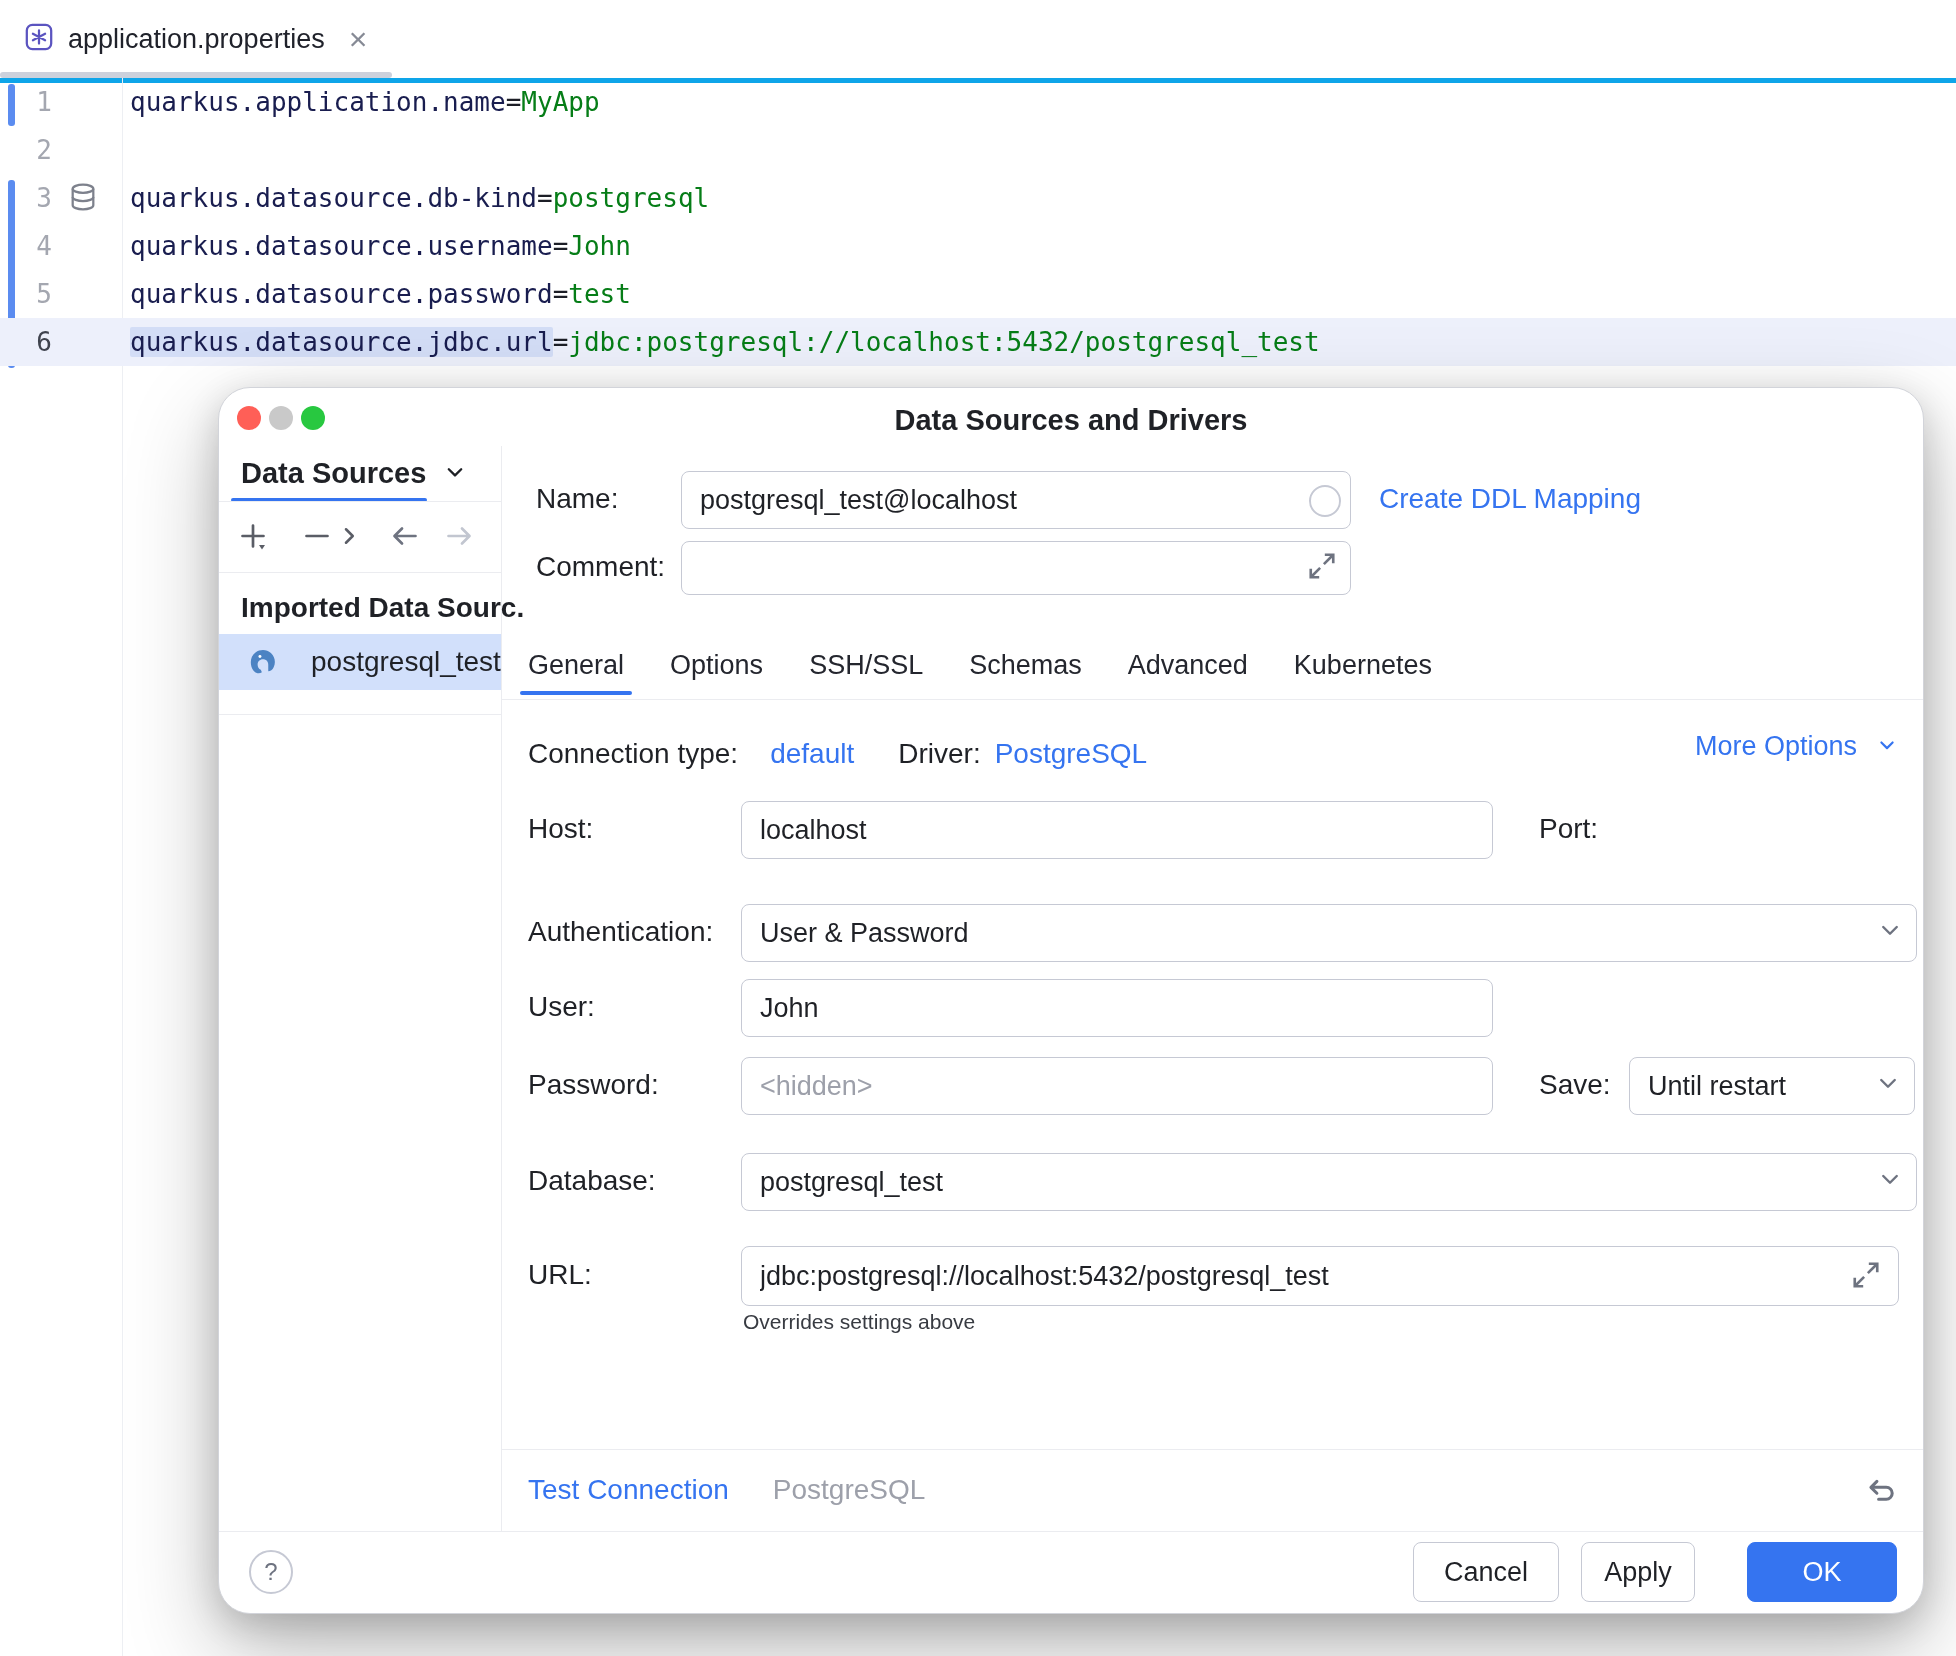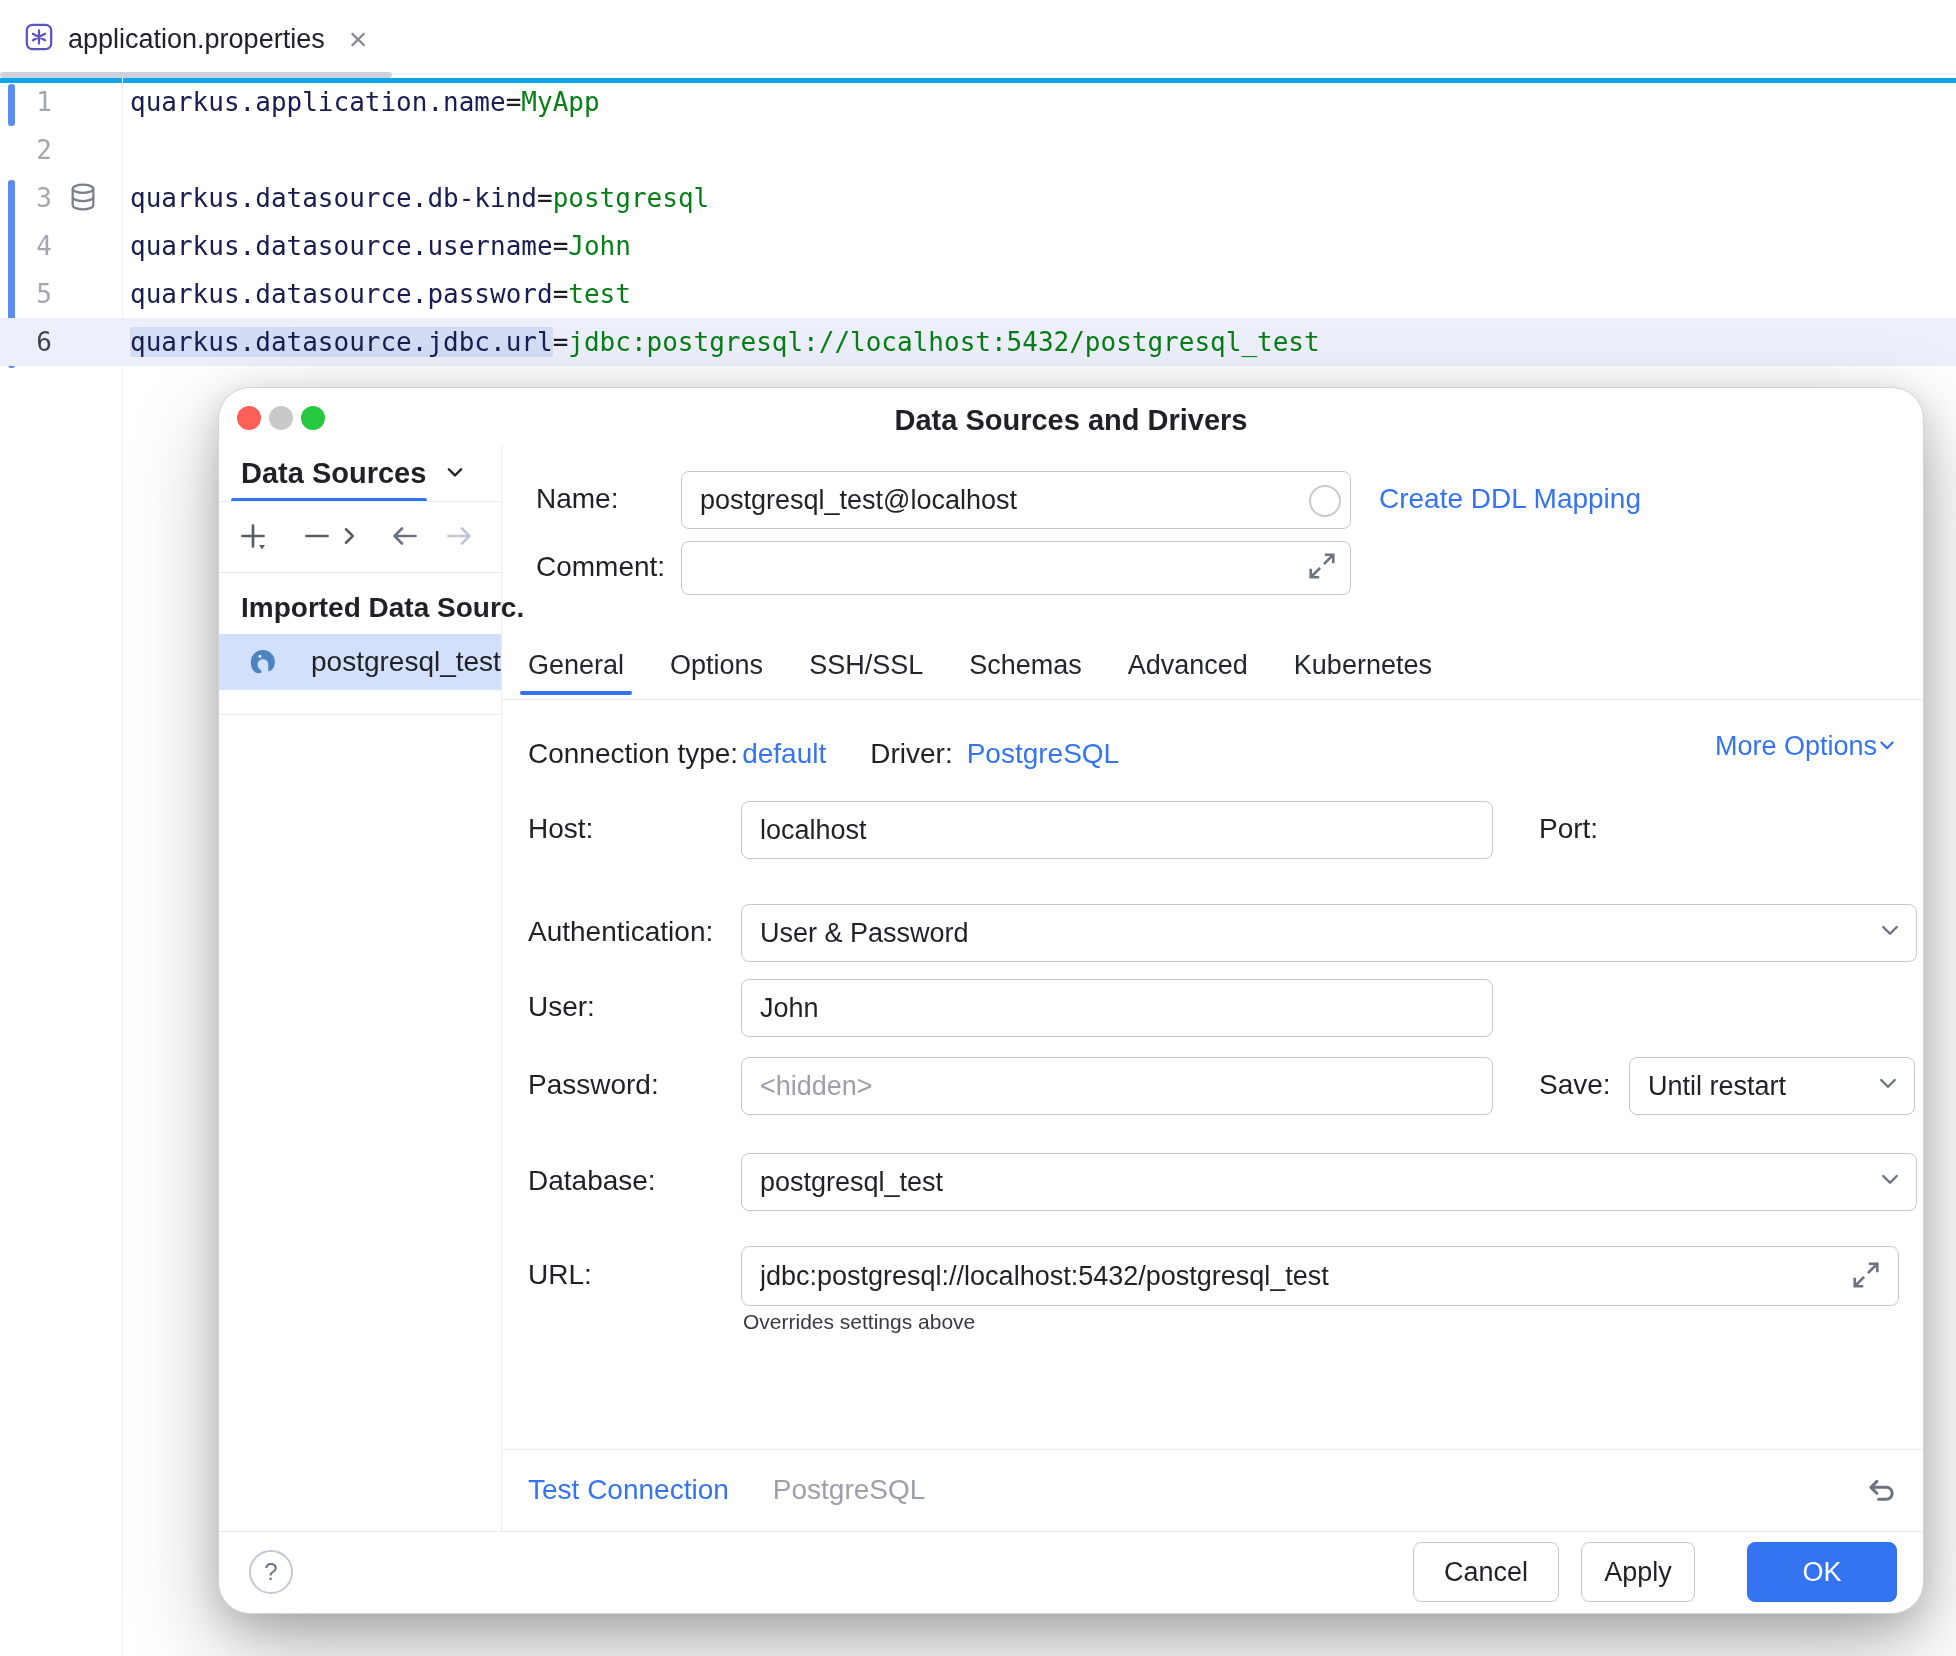--- a/index.html
+++ b/index.html
@@ -46,21 +46,21 @@
   .fld input{border:0;outline:0;background:transparent;width:100%;
              font-family:"Liberation Sans",sans-serif;font-size:27px;color:#1f2126;padding:0 18px}
   .fld input::placeholder{color:#9da0aa}
   .selfld{padding-left:18px;font-size:27px;color:#1f2126;justify-content:space-between}
   .selfld .chev{margin-right:14px}
   .fldicon{position:absolute;display:flex;align-items:center;justify-content:center}
   .tabsrow{position:absolute;left:309px;top:245px;height:64px;display:flex;gap:46px;align-items:center}
   .dtab{font-size:27px;color:#24262e;position:relative;height:64px;display:flex;align-items:center}
   .dtab.sel::after{content:"";position:absolute;left:-8px;right:-8px;bottom:2px;height:4px;background:#3574f0;border-radius:2px}
   .connrow{position:absolute;left:309px;top:334px;height:48px;display:flex;align-items:flex-end;font-size:28px}
-  .moreopts{position:absolute;right:26px;top:334px;height:48px;display:flex;align-items:center;gap:0;
+  .moreopts{position:absolute;right:26px;top:334px;height:48px;display:flex;align-items:center;gap:20px;
             font-size:27px;color:#3574f0}
   .hint{position:absolute;left:524px;top:922px;font-size:21px;color:#383b42}
   .testrow{position:absolute;left:309px;top:1078px;height:48px;display:flex;align-items:center;gap:44px;font-size:28px}
   .footer-btn{position:absolute;top:1154px;height:58px;display:flex;align-items:center;justify-content:center;
               font-size:27px;border-radius:8px;border:1px solid #c6c9d4;background:#fff;color:#1f2126;cursor:pointer}
   .footer-btn.primary{background:#3574f0;border-color:#3574f0;color:#fff}
   .helpc{position:absolute;left:30px;top:1162px;width:40px;height:40px;border:2px solid #c6c9d4;border-radius:50%;
          display:flex;align-items:center;justify-content:center;font-size:24px;color:#6e7380}
   .circ{width:28px;height:28px;border:2px solid #c6c9d4;border-radius:50%}
 </style>
@@ -200,21 +200,21 @@
     <span class="dtab">Options</span>
     <span class="dtab">SSH/SSL</span>
     <span class="dtab">Schemas</span>
     <span class="dtab">Advanced</span>
     <span class="dtab">Kubernetes</span>
   </div>
   <div class="hline" style="left:283px;top:311px;width:1421px"></div>
 
   <div class="connrow">
     <span>Connection type:</span>
-    <span class="link" style="margin-left:4px">default</span>
+    <span class="link" style="margin-left:32px">default</span>
     <span style="margin-left:44px">Driver:</span>
     <span class="link" style="margin-left:14px">PostgreSQL</span>
   </div>
   <div class="moreopts">
     <span>More Options</span>
     <span>
       <svg width="20" height="20" viewBox="0 0 16 16">
           <path d="M3.5 6l4.5 4.5L12.5 6" stroke="#3574f0" stroke-width="1.7" fill="none" stroke-linecap="round" stroke-linejoin="round"></path>
         </svg>
     </span>

